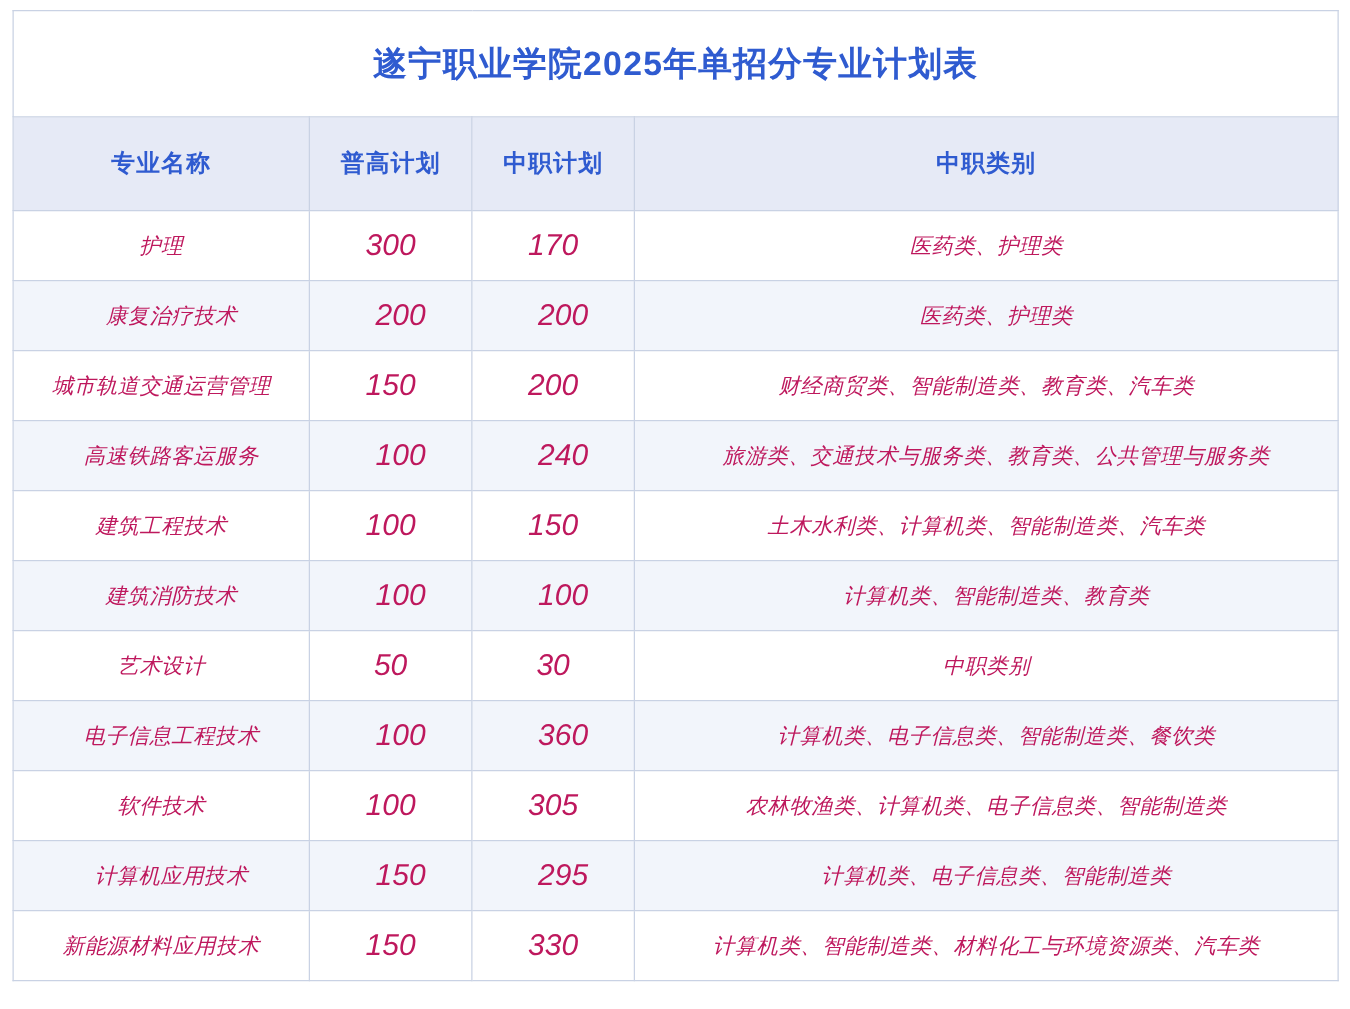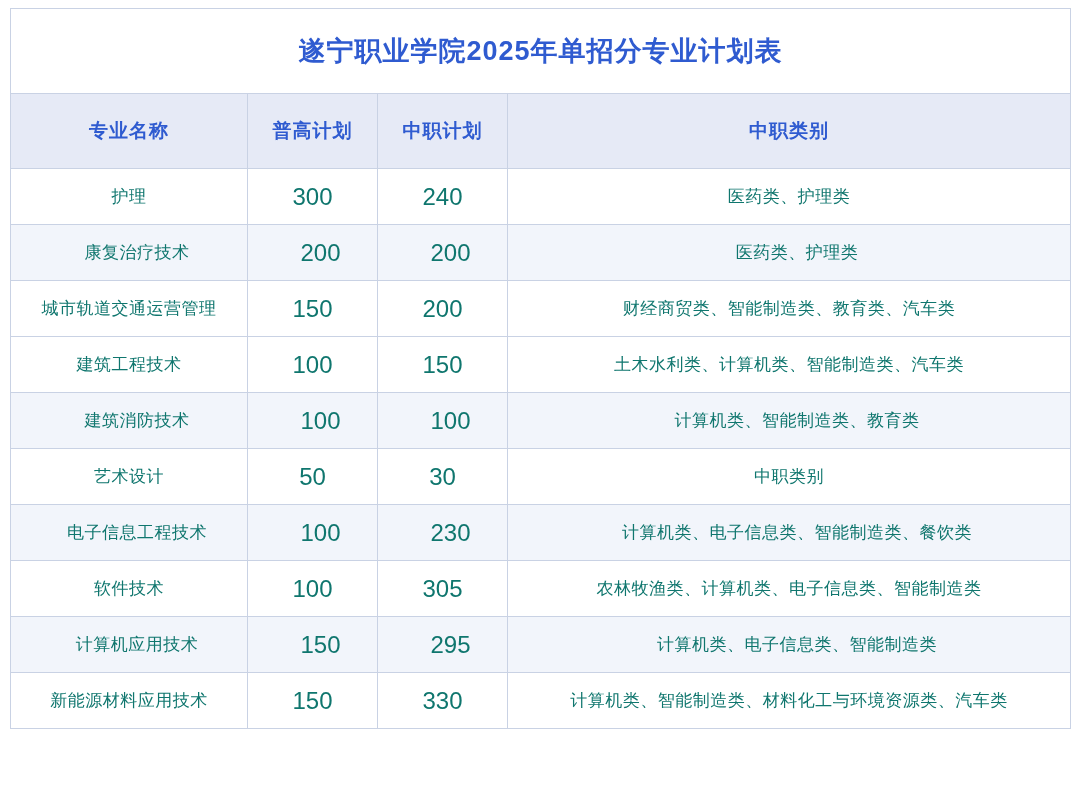--- a/index.html
+++ b/index.html
@@ -46,22 +46,23 @@
     background: #e6eaf6;
     color: #2f5bd0;
     font-size: 19px;
     font-weight: bold;
     letter-spacing: 1px;
     margin-top: 12px;
   }
   .row-cell {
     height: 55px;
     font-size: 17px;
-    color: #0f766e;
+    color: #be185d;
     padding: 2px 6px;
+    font-style: italic;
   }
   tr.odd td {
     background: #ffffff;
   }
   tr.even td {
     background: #f2f5fb;
     padding-left: 16px;
   }
   .num {
     font-size: 24px;
@@ -94,34 +95,40 @@
       </tr>
       <tr>
         <td class="head-cell">专业名称</td>
         <td class="head-cell">普高计划</td>
         <td class="head-cell">中职计划</td>
         <td class="head-cell">中职类别</td>
       </tr>
     <tr class="odd">
           <td class="row-cell major">护理</td>
           <td class="row-cell num">300</td>
-          <td class="row-cell num">240</td>
+          <td class="row-cell num">170</td>
           <td class="row-cell cat">医药类、护理类</td>
         </tr>
         <tr class="even">
           <td class="row-cell major">康复治疗技术</td>
           <td class="row-cell num">200</td>
           <td class="row-cell num">200</td>
           <td class="row-cell cat">医药类、护理类</td>
         </tr>
         <tr class="odd">
           <td class="row-cell major">城市轨道交通运营管理</td>
           <td class="row-cell num">150</td>
           <td class="row-cell num">200</td>
           <td class="row-cell cat">财经商贸类、智能制造类、教育类、汽车类</td>
+        </tr>
+        <tr class="even">
+          <td class="row-cell major">高速铁路客运服务</td>
+          <td class="row-cell num">100</td>
+          <td class="row-cell num">240</td>
+          <td class="row-cell cat">旅游类、交通技术与服务类、教育类、公共管理与服务类</td>
         </tr>
         <tr class="odd">
           <td class="row-cell major">建筑工程技术</td>
           <td class="row-cell num">100</td>
           <td class="row-cell num">150</td>
           <td class="row-cell cat">土木水利类、计算机类、智能制造类、汽车类</td>
         </tr>
         <tr class="even">
           <td class="row-cell major">建筑消防技术</td>
           <td class="row-cell num">100</td>
@@ -130,21 +137,21 @@
         </tr>
         <tr class="odd">
           <td class="row-cell major">艺术设计</td>
           <td class="row-cell num">50</td>
           <td class="row-cell num">30</td>
           <td class="row-cell cat">中职类别</td>
         </tr>
         <tr class="even">
           <td class="row-cell major">电子信息工程技术</td>
           <td class="row-cell num">100</td>
-          <td class="row-cell num">230</td>
+          <td class="row-cell num">360</td>
           <td class="row-cell cat">计算机类、电子信息类、智能制造类、餐饮类</td>
         </tr>
         <tr class="odd">
           <td class="row-cell major">软件技术</td>
           <td class="row-cell num">100</td>
           <td class="row-cell num">305</td>
           <td class="row-cell cat">农林牧渔类、计算机类、电子信息类、智能制造类</td>
         </tr>
         <tr class="even">
           <td class="row-cell major">计算机应用技术</td>

